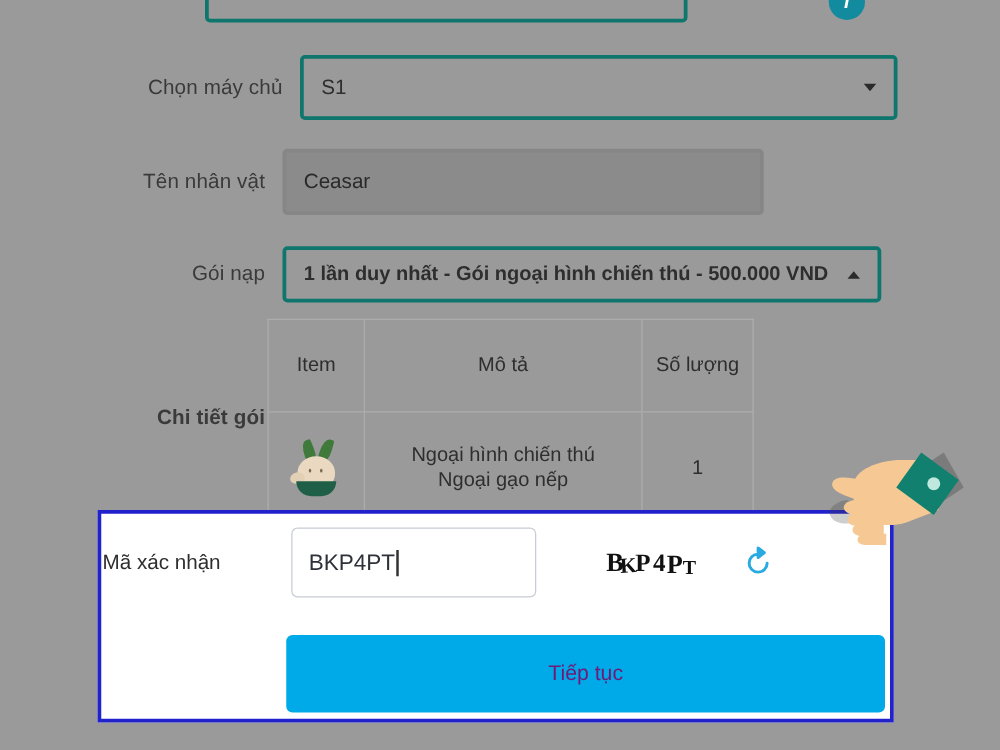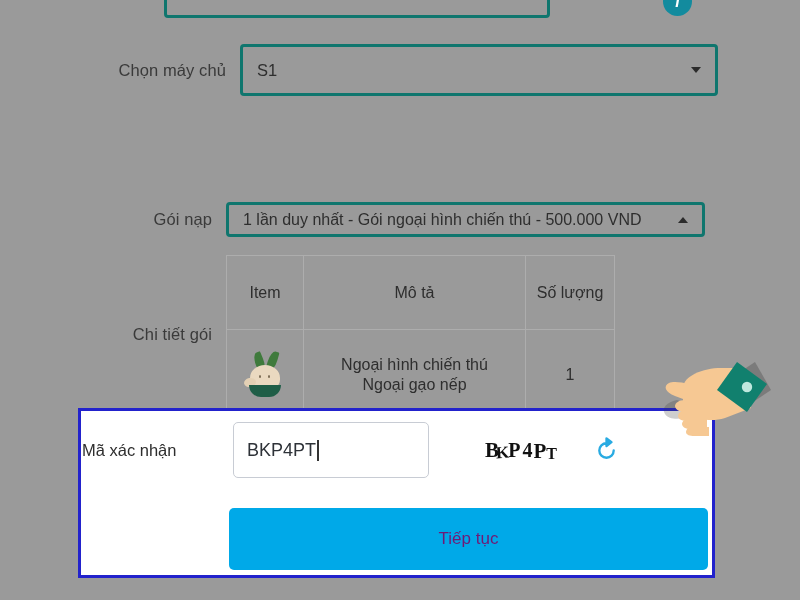--- a/index.html
+++ b/index.html
@@ -74,26 +74,26 @@
   #row-server .ctl { width: 478px; height: 52px; }
 
   
   #row-char { left: 0; top: 119px; width: 800px; height: 53px; }
   #row-char .field-label { width: 212px; margin-right: 14px; }
   #row-char .ctl { width: 385px; height: 53px; }
 
   
   #row-pkg { left: 0; top: 193px; width: 800px; height: 53px; }
   #row-pkg .field-label { width: 212px; margin-right: 14px; }
-  #row-pkg .ctl { width: 479px; height: 35px; font-size: 16px; }
+  #row-pkg .ctl { width: 479px; height: 45px; font-size: 16px; font-weight: bold; }
   #row-pkg .ctl .pkgtext { white-space: nowrap; }
 
   
   #row-detail { left: 0; top: 255px; width: 800px; height: 170px; align-items: flex-start; }
-  #row-detail .field-label { width: 212px; margin-right: 14px; padding-top: 70px; }
+  #row-detail .field-label { width: 212px; margin-right: 2px; padding-top: 70px; font-weight: bold; }
 
   table.pkg-table {
     border-collapse: collapse;
     width: 388px;
     table-layout: fixed;
   }
   table.pkg-table th, table.pkg-table td {
     border: 1px solid #adadad;
     color: #2e2e2e;
     font-weight: normal;
@@ -254,20 +254,24 @@
     <div id="badge-top">i</div>
 
     <div class="form-row" id="row-server">
       <div class="field-label">Chọn máy chủ</div>
       <div class="ctl">
         <span>S1</span>
         <span class="caret down"></span>
       </div>
     </div>
 
+    <div class="form-row" id="row-char">
+      <div class="field-label">Tên nhân vật</div>
+      <div class="ctl disabled">Ceasar</div>
+    </div>
 
     <div class="form-row" id="row-pkg">
       <div class="field-label">Gói nạp</div>
       <div class="ctl">
         <span class="pkgtext">1 lần duy nhất - Gói ngoại hình chiến thú - 500.000 VND</span>
         <span class="caret up"></span>
       </div>
     </div>
 
     <div class="form-row" id="row-detail">

